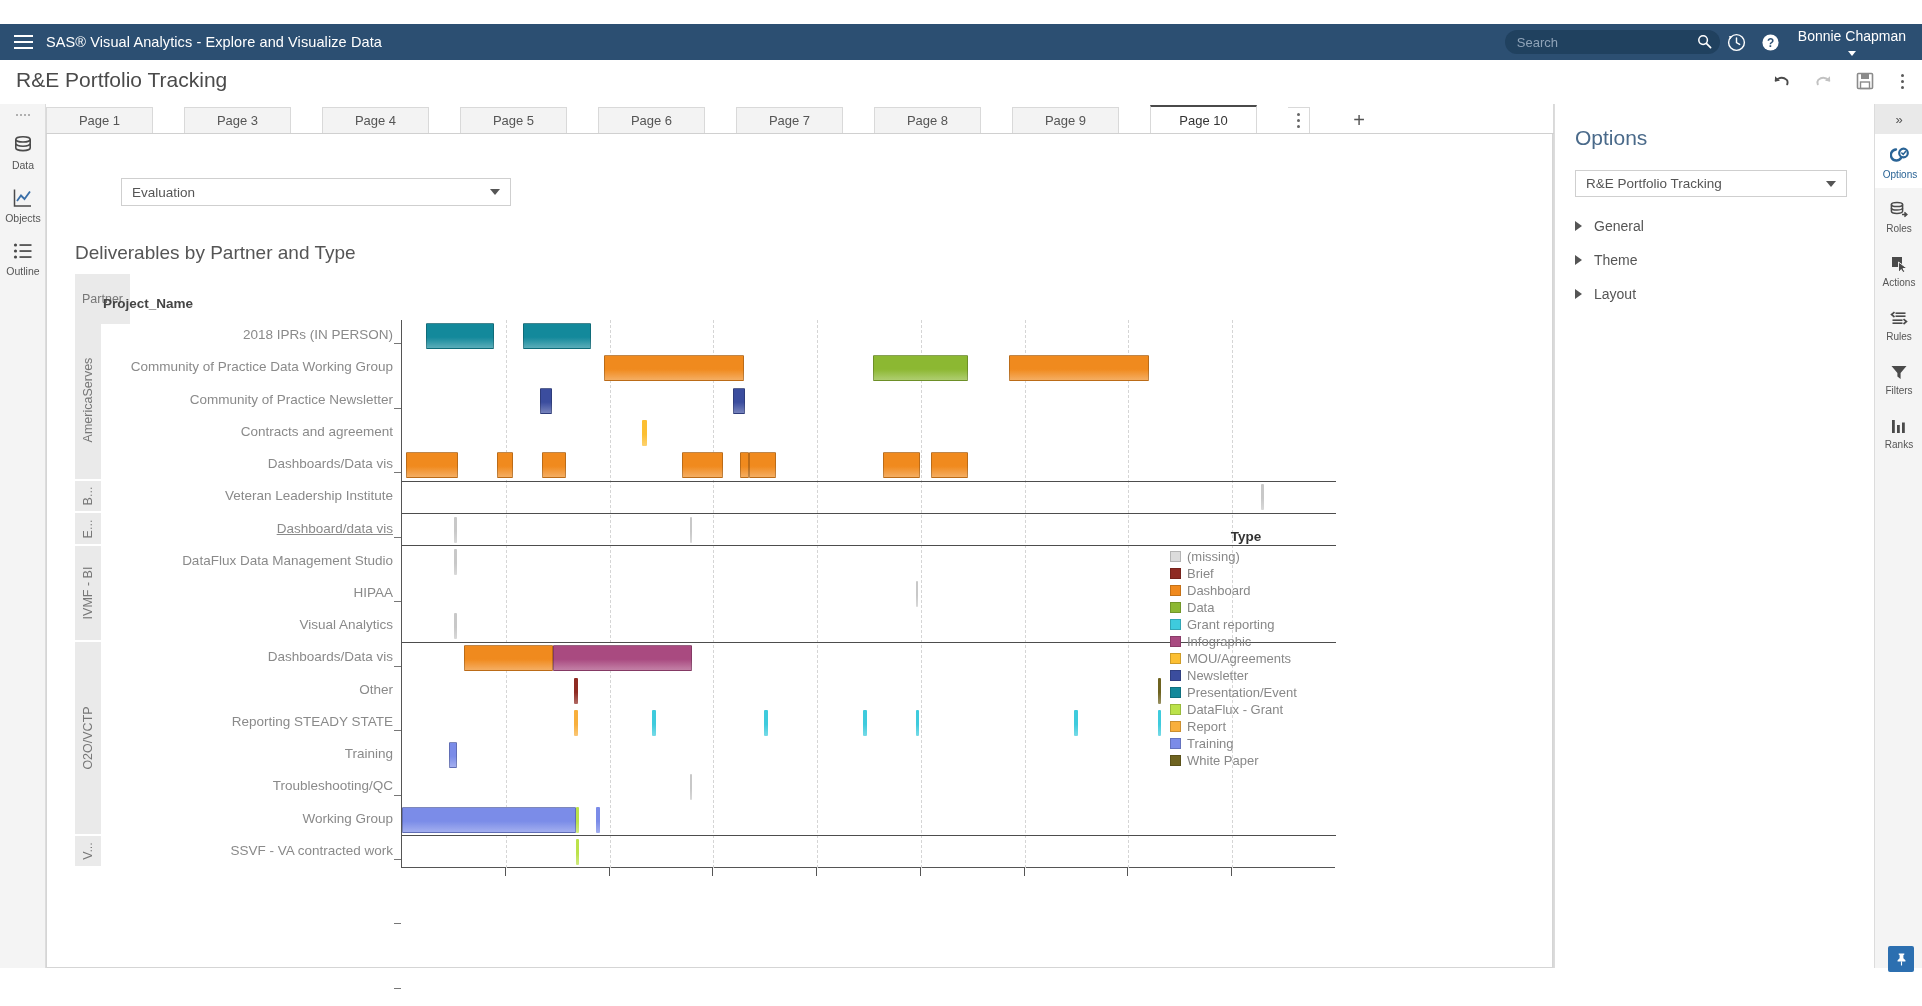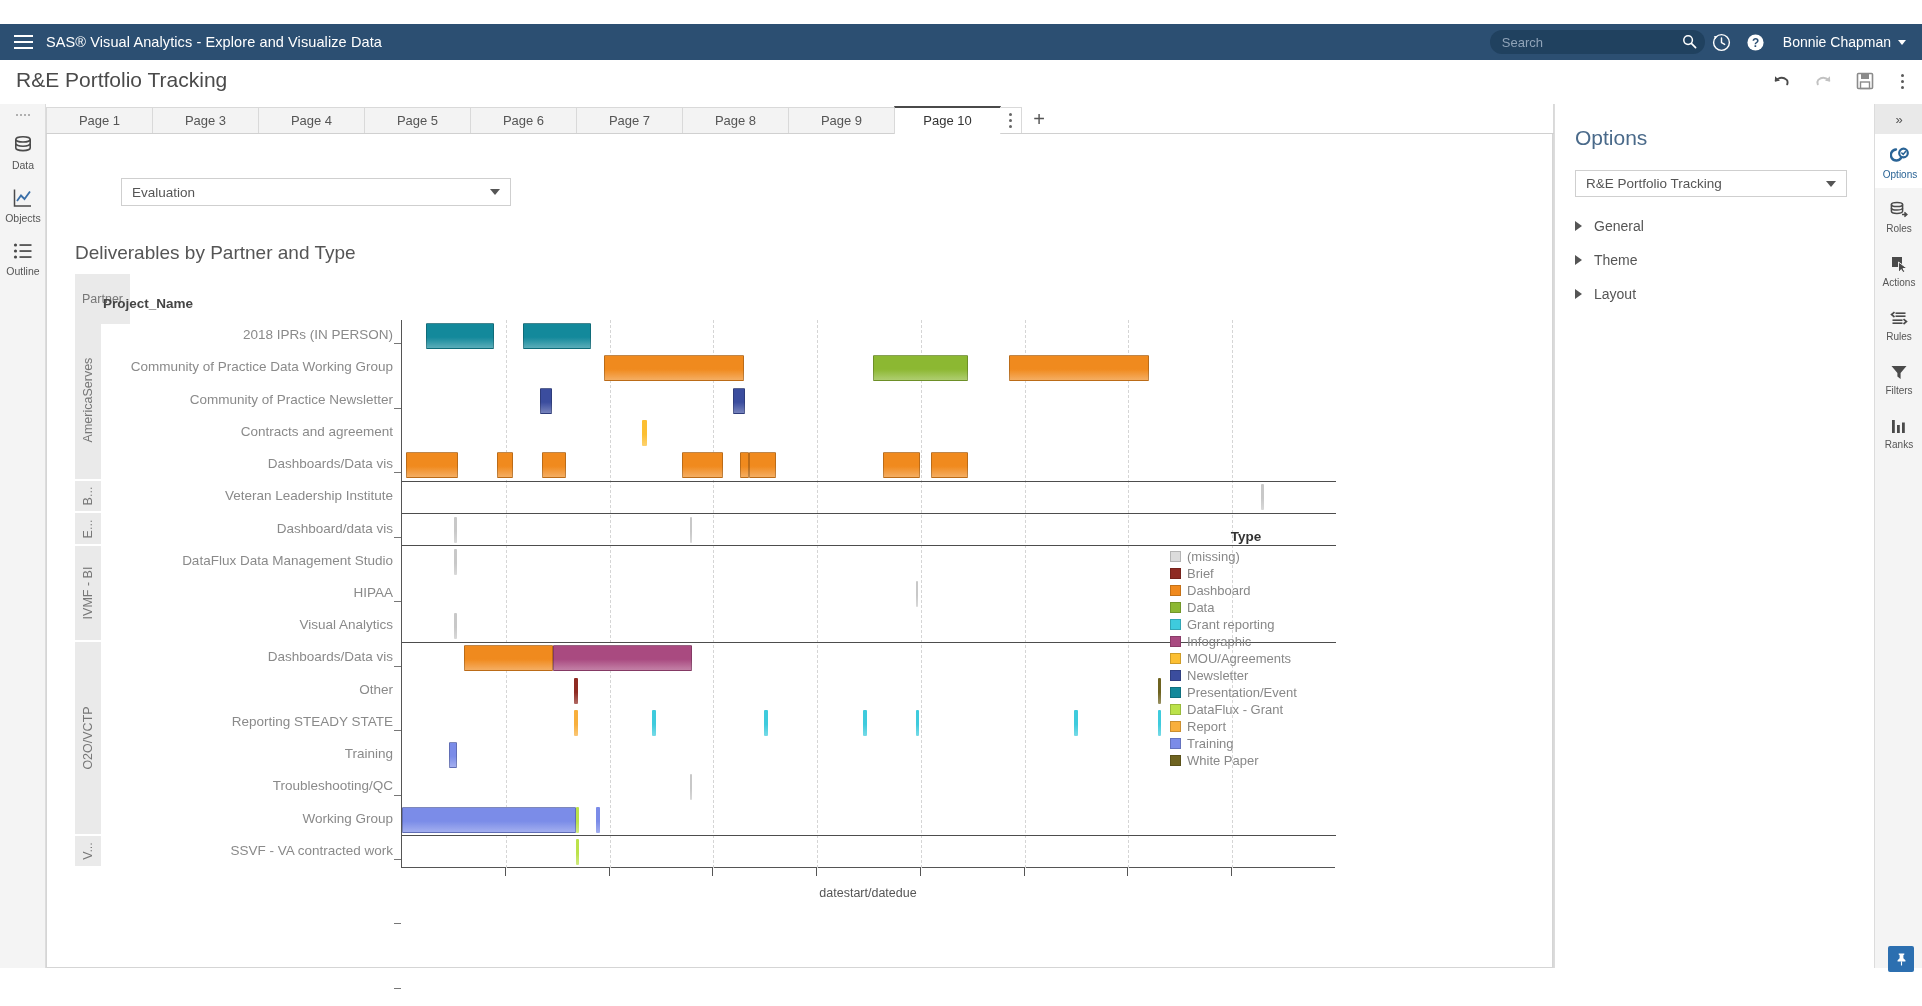--- a/index.html
+++ b/index.html
@@ -26,21 +26,21 @@
     position:relative; width:215px; height:24px; border-radius:12px;
     background:#20415f; display:flex; align-items:center; padding:0 10px;
   }
   .searchbox input{
     background:transparent; border:0; outline:0; color:#cfd9e3; font-size:13px;
     font-family:"Liberation Sans", sans-serif; width:170px;
   }
   .searchbox input::placeholder{ color:#8fa3b8; }
   .sicon{ position:absolute; right:8px; top:4px; width:15px; height:15px;}
   .appbar-ic{ width:34px; height:36px; display:flex; align-items:center; justify-content:center; cursor:pointer;}
-  .username{ color:#fff; font-size:14px; margin-left:10px; display:flex; align-items:center; gap:7px; cursor:pointer;}
+  .username{ color:#fff; font-size:14px; margin-left:10px; display:flex; align-items:center; gap:7px; cursor:pointer;flex-direction:column;}
   .caret-d{ width:0;height:0;border-left:4.5px solid transparent;border-right:4.5px solid transparent;border-top:5px solid #fff;}
 
   
   .rpt-header{ position:absolute; left:0; top:60px; width:1922px; height:44px; background:#fff;}
   .rpt-title{ position:absolute; left:16px; top:8px; font-size:21px; color:#4a4a4a; font-weight:400;}
   .rpt-tools{ position:absolute; right:12px; top:9px; display:flex; align-items:center; gap:18px;}
   .tool{ width:24px;height:24px;display:flex;align-items:center;justify-content:center;cursor:pointer;}
   .vdots{ display:flex; flex-direction:column; gap:3px; align-items:center; cursor:pointer; padding:2px 6px;}
   .vdots i{ width:3px;height:3px;border-radius:50%;background:#5a5a5a;display:block;}
 
@@ -49,21 +49,21 @@
   .railitem{ width:46px; padding:10px 0 6px; display:flex; flex-direction:column; align-items:center; gap:3px; cursor:pointer;}
   .railitem .lbl{ font-size:10.5px; color:#555;}
   .grip{ display:grid; grid-template-columns:repeat(4,2px); gap:2px; margin:10px auto 8px; width:14px;}
   .grip i{ width:2px;height:2px;background:#b0b0b0;display:block;}
 
   
   .canvas{ position:absolute; left:46px; top:104px; width:1508px; height:864px; background:#fff; padding:0;}
   .canvas-inner{position:absolute; left:0; top:0; right:0; bottom:0; border-right:1px solid #d9d9d9;}
 
   
-  .tabbar{ position:absolute; left:0; top:2px; width:1508px; height:28px; display:flex; align-items:center; border-bottom:1px solid #d0d0d0;}
+  .tabbar{ position:absolute; left:0; top:2px; width:1508px; height:28px; display:flex; align-items:flex-end; border-bottom:1px solid #d0d0d0;gap:32px;}
   .tab{
     width:107px; height:26px; display:flex; align-items:center; justify-content:center;
     font-size:13px; color:#555; background:#f3f3f3; border:1px solid #d9d9d9; border-bottom:none;
     margin-right:-1px; cursor:pointer;
   }
   .tab.active{ background:#fff; color:#333; border-top:2px solid #4a4a4a; height:28px;}
   .tab-menu{ width:22px; height:26px; display:flex; flex-direction:column; justify-content:center; align-items:center; gap:3px;
              background:#fff; border:1px solid #d9d9d9; border-left:none; border-bottom:none; cursor:pointer;}
   .tab-menu i{ width:3px;height:3px;border-radius:50%;background:#666;}
   .tab-add{ width:34px;height:26px; display:flex; align-items:center;justify-content:center; font-size:20px; color:#555; cursor:pointer;}
@@ -329,21 +329,21 @@
                   <span>V...</span>
                 </div>
               </div>
           <div class="labelcol" id="labelcol">
                 <div class="rowlabel" style="top: 7.11765px;">2018 IPRs (IN PERSON)<div class="tickmark" style="top: 16.1176px;"></div></div>
                 <div class="rowlabel" style="top: 39.3529px;">Community of Practice Data Working Group<div class="tickmark" style="top: 48.3529px;"></div></div>
                 <div class="rowlabel" style="top: 71.5882px;">Community of Practice Newsletter<div class="tickmark" style="top: 80.5882px;"></div></div>
                 <div class="rowlabel" style="top: 103.824px;">Contracts and agreement<div class="tickmark" style="top: 112.824px;"></div></div>
                 <div class="rowlabel" style="top: 136.059px;">Dashboards/Data vis<div class="tickmark" style="top: 145.059px;"></div></div>
                 <div class="rowlabel" style="top: 168.294px;">Veteran Leadership Institute<div class="tickmark" style="top: 177.294px;"></div></div>
-                <div class="rowlabel" style="top: 200.529px;">Dashboard/data vis<div class="tickmark" style="top: 209.529px;"></div></div>
+                <div class="rowlabel" style="top: 200.529px; text-decoration: underline;">Dashboard/data vis<div class="tickmark" style="top: 209.529px;"></div></div>
                 <div class="rowlabel" style="top: 232.765px;">DataFlux Data Management Studio<div class="tickmark" style="top: 241.765px;"></div></div>
                 <div class="rowlabel" style="top: 265px;">HIPAA<div class="tickmark" style="top: 274px;"></div></div>
                 <div class="rowlabel" style="top: 297.235px;">Visual Analytics<div class="tickmark" style="top: 306.235px;"></div></div>
                 <div class="rowlabel" style="top: 329.471px;">Dashboards/Data vis<div class="tickmark" style="top: 338.471px;"></div></div>
                 <div class="rowlabel" style="top: 361.706px;">Other</div>
                 <div class="rowlabel" style="top: 393.941px;">Reporting STEADY STATE</div>
                 <div class="rowlabel" style="top: 426.176px;">Training</div>
                 <div class="rowlabel" style="top: 458.412px;">Troubleshooting/QC</div>
                 <div class="rowlabel" style="top: 490.647px;">Working Group</div>
                 <div class="rowlabel" style="top: 522.882px;">SSVF - VA contracted work</div>
@@ -405,21 +405,20 @@
           <div class="xticks" id="xticks">
                 <i style="left: 103.778px;"></i>
                 <i style="left: 207.556px;"></i>
                 <i style="left: 311.333px;"></i>
                 <i style="left: 415.111px;"></i>
                 <i style="left: 518.889px;"></i>
                 <i style="left: 622.667px;"></i>
                 <i style="left: 726.444px;"></i>
                 <i style="left: 830.222px;"></i>
               </div>
-          <div class="xlabel">datestart/datedue</div>
         </div>
 
         <div class="legend">
           <div class="legend-title">Type</div>
           <div id="legend-items">
                 <div class="legend-item">
                   <span class="legend-sw" style="background: rgb(220, 220, 220);"></span>
                   <span class="legend-lbl">(missing)</span>
                 </div>
                 <div class="legend-item">

